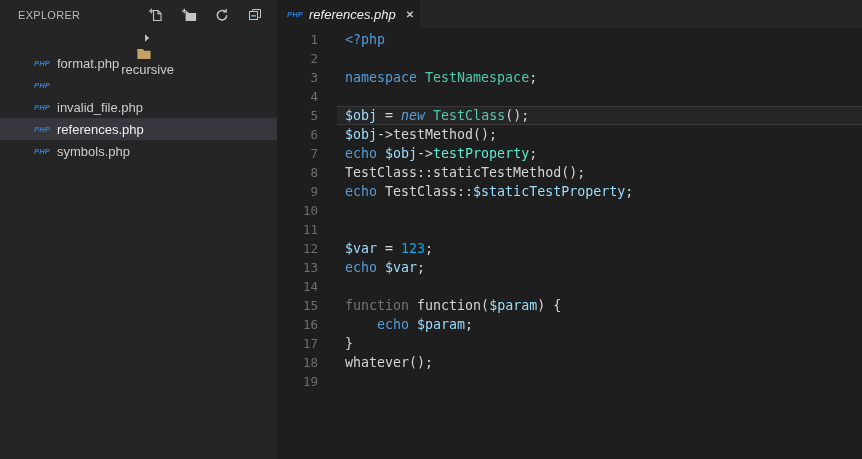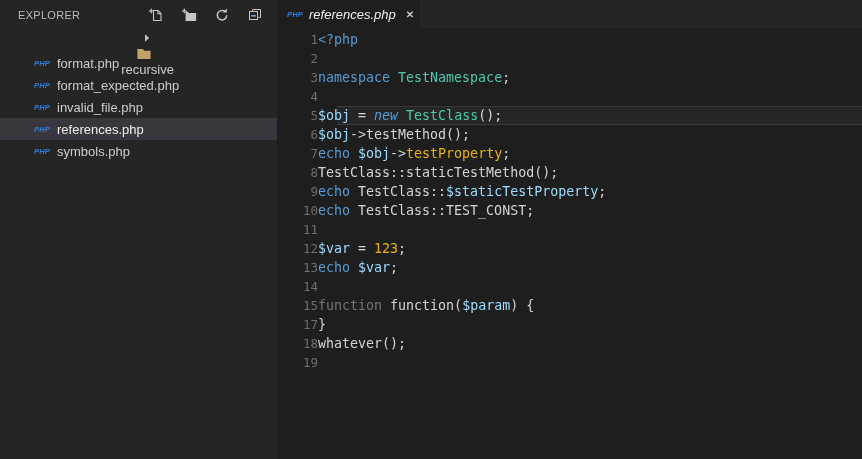--- a/index.html
+++ b/index.html
@@ -33,21 +33,21 @@
        padding:0 10px;box-sizing:border-box;cursor:pointer;}
   .tab .php-badge{width:16px;margin-right:6px;}
   .tab-title{color:#EDEDED;font-style:italic;font-size:13px;white-space:nowrap;}
   .tab-close{margin-left:10px;color:#C8C8C8;font-size:10px;font-weight:bold;cursor:pointer;}
 
   .code{position:absolute;top:28px;left:0;right:0;padding-top:2px;
         font-family:"DejaVu Sans Mono",monospace;font-size:13.3px;line-height:19px;}
   .code-line{position:relative;height:19px;display:flex;white-space:pre;cursor:text;}
   .gutter{position:relative;z-index:1;flex:none;width:41px;text-align:right;
           color:#6E6E6E;font-size:12.5px;}
-  .ltext{position:relative;z-index:1;color:#D4D4D4;}
+  .ltext{position:relative;z-index:1;margin-left:27px;color:#D4D4D4;}
   .line-highlight{position:absolute;left:60px;right:0;top:0;height:19px;box-sizing:border-box;
         background:rgba(255,255,255,.04);
         border-top:1px solid rgba(255,255,255,.09);border-bottom:1px solid rgba(255,255,255,.09);}
 </style>
 </head>
 <body>
 
 <div class="app">
 
   <aside class="sidebar">
@@ -100,21 +100,20 @@
               <path fill="var(--folder)" d="M1.4 3h5.3l.9 1.1H1.4z"></path>
             </svg></span>
           <span class="flabel">recursive</span>
         </div>
         <div class="file-row file">
           <span class="php-badge">PHP</span>
           <span class="flabel">format.php</span>
         </div>
         <div class="file-row file">
           <span class="php-badge">PHP</span>
-          <span class="flabel">format_expected.php</span>
         </div>
         <div class="file-row file">
           <span class="php-badge">PHP</span>
           <span class="flabel">invalid_file.php</span>
         </div>
         <div class="file-row file selected">
           <span class="php-badge">PHP</span>
           <span class="flabel">references.php</span>
         </div>
         <div class="file-row file">
@@ -132,28 +131,29 @@
         <span class="tab-close">✕</span>
       </div>
     </div>
     <div class="code">
         <div class="code-line"><span class="gutter">1</span><span class="ltext"><span style="color: rgb(86, 156, 214);">&lt;?php</span></span></div>
         <div class="code-line"><span class="gutter">2</span><span class="ltext"></span></div>
         <div class="code-line"><span class="gutter">3</span><span class="ltext"><span style="color: rgb(86, 156, 214);">namespace </span><span style="color: rgb(78, 201, 176);">TestNamespace</span><span style="color: rgb(212, 212, 212);">;</span></span></div>
         <div class="code-line"><span class="gutter">4</span><span class="ltext"></span></div>
         <div class="code-line"><div class="line-highlight"></div><span class="gutter">5</span><span class="ltext"><span style="color: rgb(156, 220, 254);">$obj</span><span style="color: rgb(212, 212, 212);"> = </span><span style="color: rgb(86, 156, 214); font-style: italic;">new </span><span style="color: rgb(78, 201, 176);">TestClass</span><span style="color: rgb(212, 212, 212);">();</span></span></div>
         <div class="code-line"><span class="gutter">6</span><span class="ltext"><span style="color: rgb(156, 220, 254);">$obj</span><span style="color: rgb(212, 212, 212);">-&gt;testMethod();</span></span></div>
-        <div class="code-line"><span class="gutter">7</span><span class="ltext"><span style="color: rgb(86, 156, 214);">echo </span><span style="color: rgb(156, 220, 254);">$obj</span><span style="color: rgb(212, 212, 212);">-&gt;</span><span style="color: #eab308;">testProperty</span><span style="color: rgb(212, 212, 212);">;</span></span></div>
+        <div class="code-line"><span class="gutter">7</span><span class="ltext"><span style="color: rgb(86, 156, 214);">echo </span><span style="color: rgb(156, 220, 254);">$obj</span><span style="color: rgb(212, 212, 212);">-&gt;</span><span style="color: #5eead4;">testProperty</span><span style="color: rgb(212, 212, 212);">;</span></span></div>
         <div class="code-line"><span class="gutter">8</span><span class="ltext"><span style="color: rgb(212, 212, 212);">TestClass::staticTestMethod();</span></span></div>
         <div class="code-line"><span class="gutter">9</span><span class="ltext"><span style="color: rgb(86, 156, 214);">echo </span><span style="color: rgb(212, 212, 212);">TestClass::</span><span style="color: rgb(156, 220, 254);">$staticTestProperty</span><span style="color: rgb(212, 212, 212);">;</span></span></div>
-        <div class="code-line"><span class="gutter">10</span><span class="ltext"><span style="color: rgb(86, 156, 214);">echo </span><span style="color: rgb(212, 212, 212);">TestClass::TEST_CONST;</span></span></div>
+        <div class="code-line"><span class="gutter">10</span></div>
         <div class="code-line"><span class="gutter">11</span><span class="ltext"></span></div>
-        <div class="code-line"><span class="gutter">12</span><span class="ltext"><span style="color: rgb(156, 220, 254);">$var</span><span style="color: rgb(212, 212, 212);"> = </span><span style="color: #eab308;">123</span><span style="color: rgb(212, 212, 212);">;</span></span></div>
+        <div class="code-line"><span class="gutter">12</span><span class="ltext"><span style="color: rgb(156, 220, 254);">$var</span><span style="color: rgb(212, 212, 212);"> = </span><span style="color: #0ea5e9;">123</span><span style="color: rgb(212, 212, 212);">;</span></span></div>
         <div class="code-line"><span class="gutter">13</span><span class="ltext"><span style="color: rgb(86, 156, 214);">echo </span><span style="color: rgb(156, 220, 254);">$var</span><span style="color: rgb(212, 212, 212);">;</span></span></div>
         <div class="code-line"><span class="gutter">14</span><span class="ltext"></span></div>
         <div class="code-line"><span class="gutter">15</span><span class="ltext"><span style="color: #737373;">function </span><span style="color: rgb(212, 212, 212);">function(</span><span style="color: rgb(156, 220, 254);">$param</span><span style="color: rgb(212, 212, 212);">) {</span></span></div>
+        <div class="code-line"><span class="gutter">16</span><span class="ltext"><span style="color: rgb(212, 212, 212);">    </span><span style="color: rgb(86, 156, 214);">echo </span><span style="color: rgb(156, 220, 254);">$param</span><span style="color: rgb(212, 212, 212);">;</span></span></div>
         <div class="code-line"><span class="gutter">17</span><span class="ltext"><span style="color: rgb(212, 212, 212);">}</span></span></div>
         <div class="code-line"><span class="gutter">18</span><span class="ltext"><span style="color: rgb(212, 212, 212);">whatever();</span></span></div>
         <div class="code-line"><span class="gutter">19</span><span class="ltext"></span></div>
       </div>
   </main>
 
 </div>
 
 </body></html>

